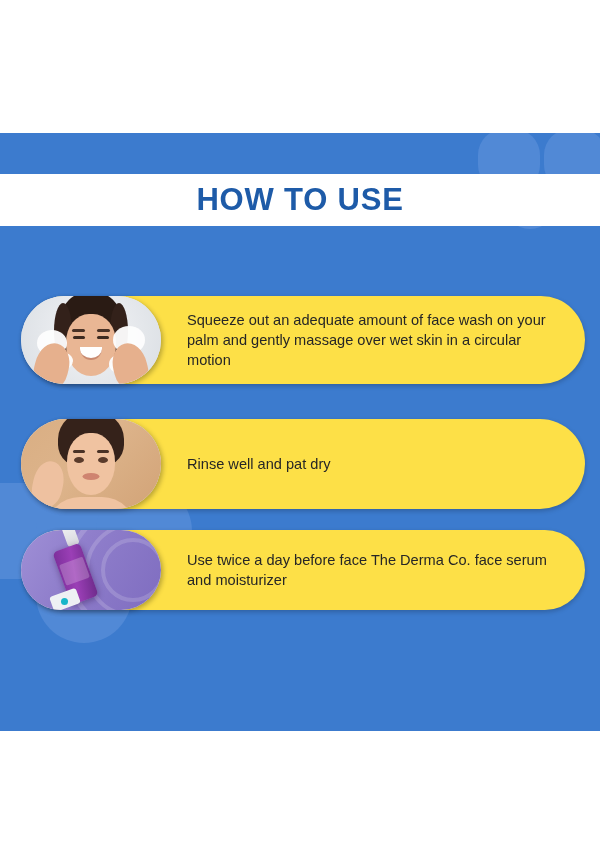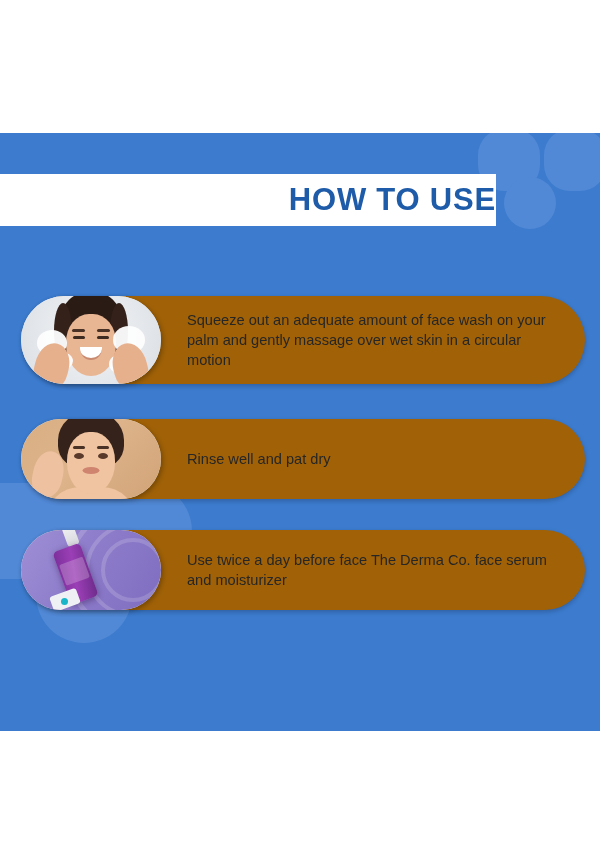--- a/index.html
+++ b/index.html
@@ -31,48 +31,48 @@
   .deco-tr-c{right:44px;top:44px;width:52px;height:52px;}
 
   
   .deco-bl-a{left:-28px;top:350px;width:96px;height:96px;border-radius:24px;}
   .deco-bl-b{left:36px;top:318px;width:96px;height:96px;border-radius:24px;}
   .deco-bl-c{left:96px;top:350px;width:96px;height:96px;border-radius:50px;}
   .deco-bl-d{left:36px;top:414px;width:96px;height:96px;border-radius:0 0 48px 48px;}
 
   
   .title-band{
-    position:absolute;left:0;top:174px;width:496px;height:52px;
+    position:absolute;left:0;top:174px;width:600px;height:52px;
     background:#ffffff;
-    display:flex;align-items:center;justify-content:flex-end;
+    display:flex;align-items:center;justify-content:center;
   }
   .title-text{
     color:#1E5BA8;
     font-size:31px;
     font-weight:bold;
     letter-spacing:0.8px;
     font-family:"Liberation Sans", sans-serif;
     white-space:nowrap;
   }
 
   
   .cards{position:absolute;left:0;top:0;width:600px;height:866px;}
   .card{
     position:absolute;
     left:22px;
     width:563px;
-    background:#a16207;
+    background:#fde047;
     border-radius:999px;
     box-shadow:0 2px 5px rgba(0,0,0,0.22);
     display:flex;
     align-items:center;
     box-sizing:border-box;
   }
   .card-1{top:296px;height:88px;}
-  .card-2{top:419px;height:80px;}
+  .card-2{top:419px;height:90px;}
   .card-3{top:530px;height:80px;}
 
   .thumb{
     position:relative;
     flex:0 0 auto;
     width:140px;
     height:100%;
     border-radius:999px;
     overflow:hidden;
     background:#e9edf2;

